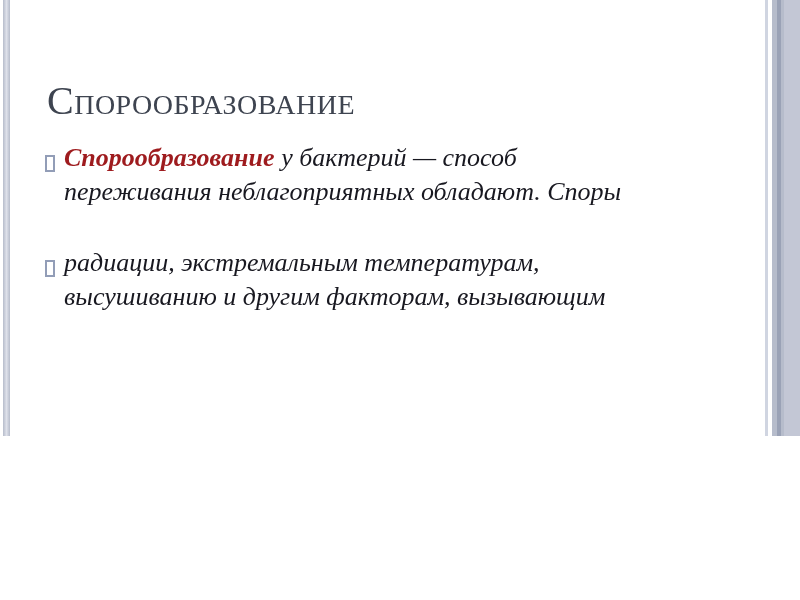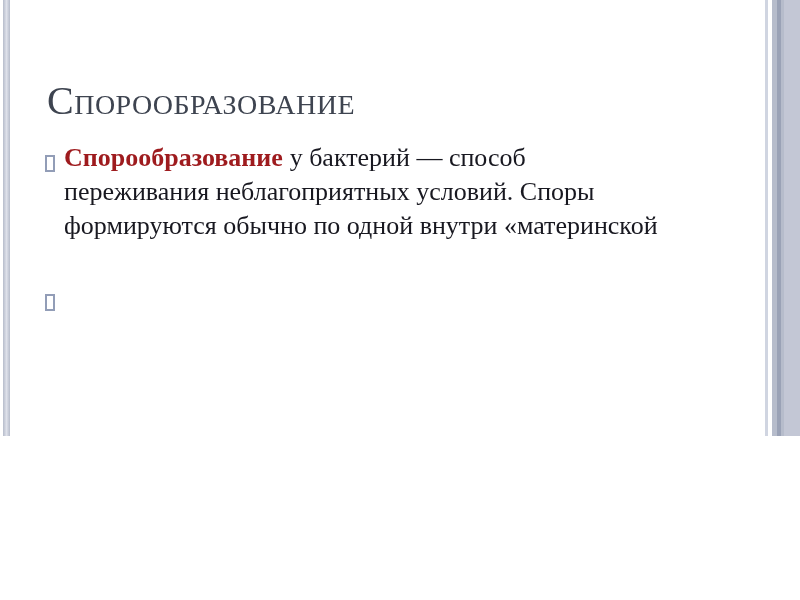--- a/index.html
+++ b/index.html
@@ -68,21 +68,21 @@
     padding-left: 19px;
     margin: 0 0 37px 0;
   }
   .bullet-marker {
     position: absolute;
     left: 0; top: 14px;
     width: 6px; height: 13px;
     border: 2px solid var(--marker-border);
     background: var(--background);
   }
-  .line { white-space: nowrap; }
+  .line { white-space: nowrap; font-style: italic; }
   .lead {
     font-weight: bold;
     color: var(--accent-red);
     margin-right: 0.26em;
   }
   
   .circle {
     position: absolute;
     left: 712px; top: 500px;
     width: 50px; height: 50px;
@@ -104,28 +104,29 @@
   <div class="stripe stripe-e"></div>
 
   <h1 class="title">Спорообразование</h1>
 
   <div class="content">
 
     <div class="bullet-item">
       <span class="bullet-marker"></span>
       <div class="bullet-text">
         <div class="line"><span class="lead">Спорообразование</span><span>у бактерий — способ</span></div>
-        <div class="line">переживания неблагоприятных условий. Споры</div>
-        <div class="line">формируются обычно по одной внутри «материнской</div>
+        <div class="line">переживания неблагоприятных обладают. Споры</div>
       </div>
     </div>
 
     <div class="bullet-item">
       <span class="bullet-marker"></span>
       <div class="bullet-text">
+        <div class="line">радиации, экстремальным температурам,</div>
+        <div class="line">высушиванию и другим факторам, вызывающим</div>
       </div>
     </div>
 
   </div>
 
   <div class="circle"></div>
 
 </div>
 
 </body></html>

